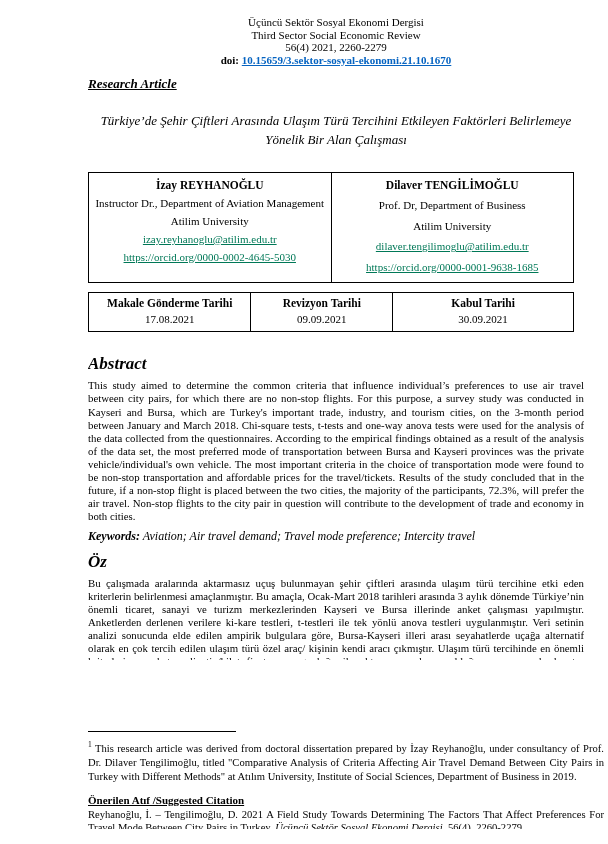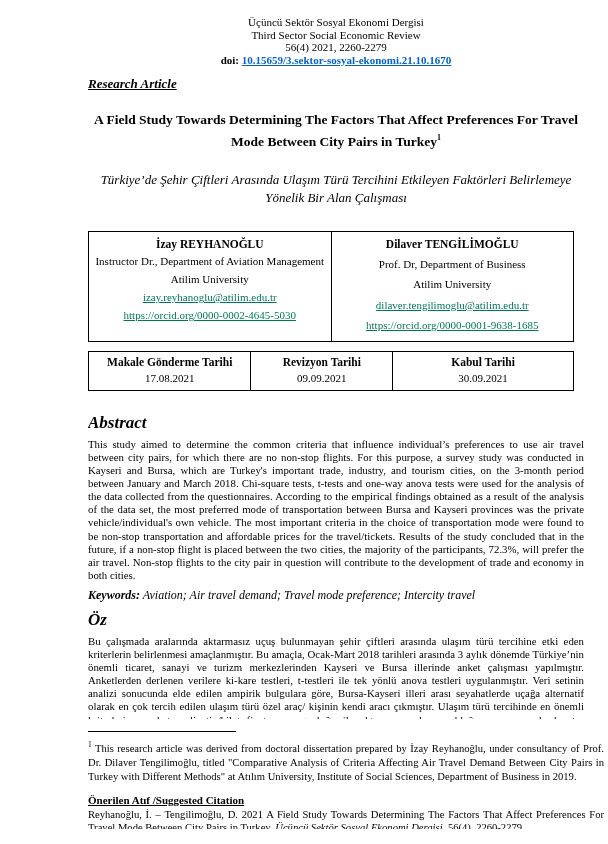--- a/index.html
+++ b/index.html
@@ -68,23 +68,20 @@
       <div class="doi-line">
         <span>doi:</span>
         <a class="doi-link">10.15659/3.sektor-sosyal-ekonomi.21.10.1670</a>
       </div>
     </header>
 
     <div class="article-type">
       <span class="article-type-text">Research Article</span>
     </div>
 
-    <h1 class="title-en">
-      <span>A Field Study Towards Determining The Factors That Affect Preferences For Travel Mode Between City Pairs in Turkey</span><sup>1</sup>
-    </h1>
 
     <h2 class="title-tr">Türkiye’de Şehir Çiftleri Arasında Ulaşım Türü Tercihini Etkileyen Faktörleri Belirlemeye Yönelik Bir Alan Çalışması</h2>
 
     <table class="authors-table">
       <tbody>
           <tr>
         <td class="cell-left">
           <p class="author-name">İzay REYHANOĞLU</p>
           <p class="meta">Instructor Dr., Department of Aviation Management</p>
           <p class="meta">Atilim University</p>

